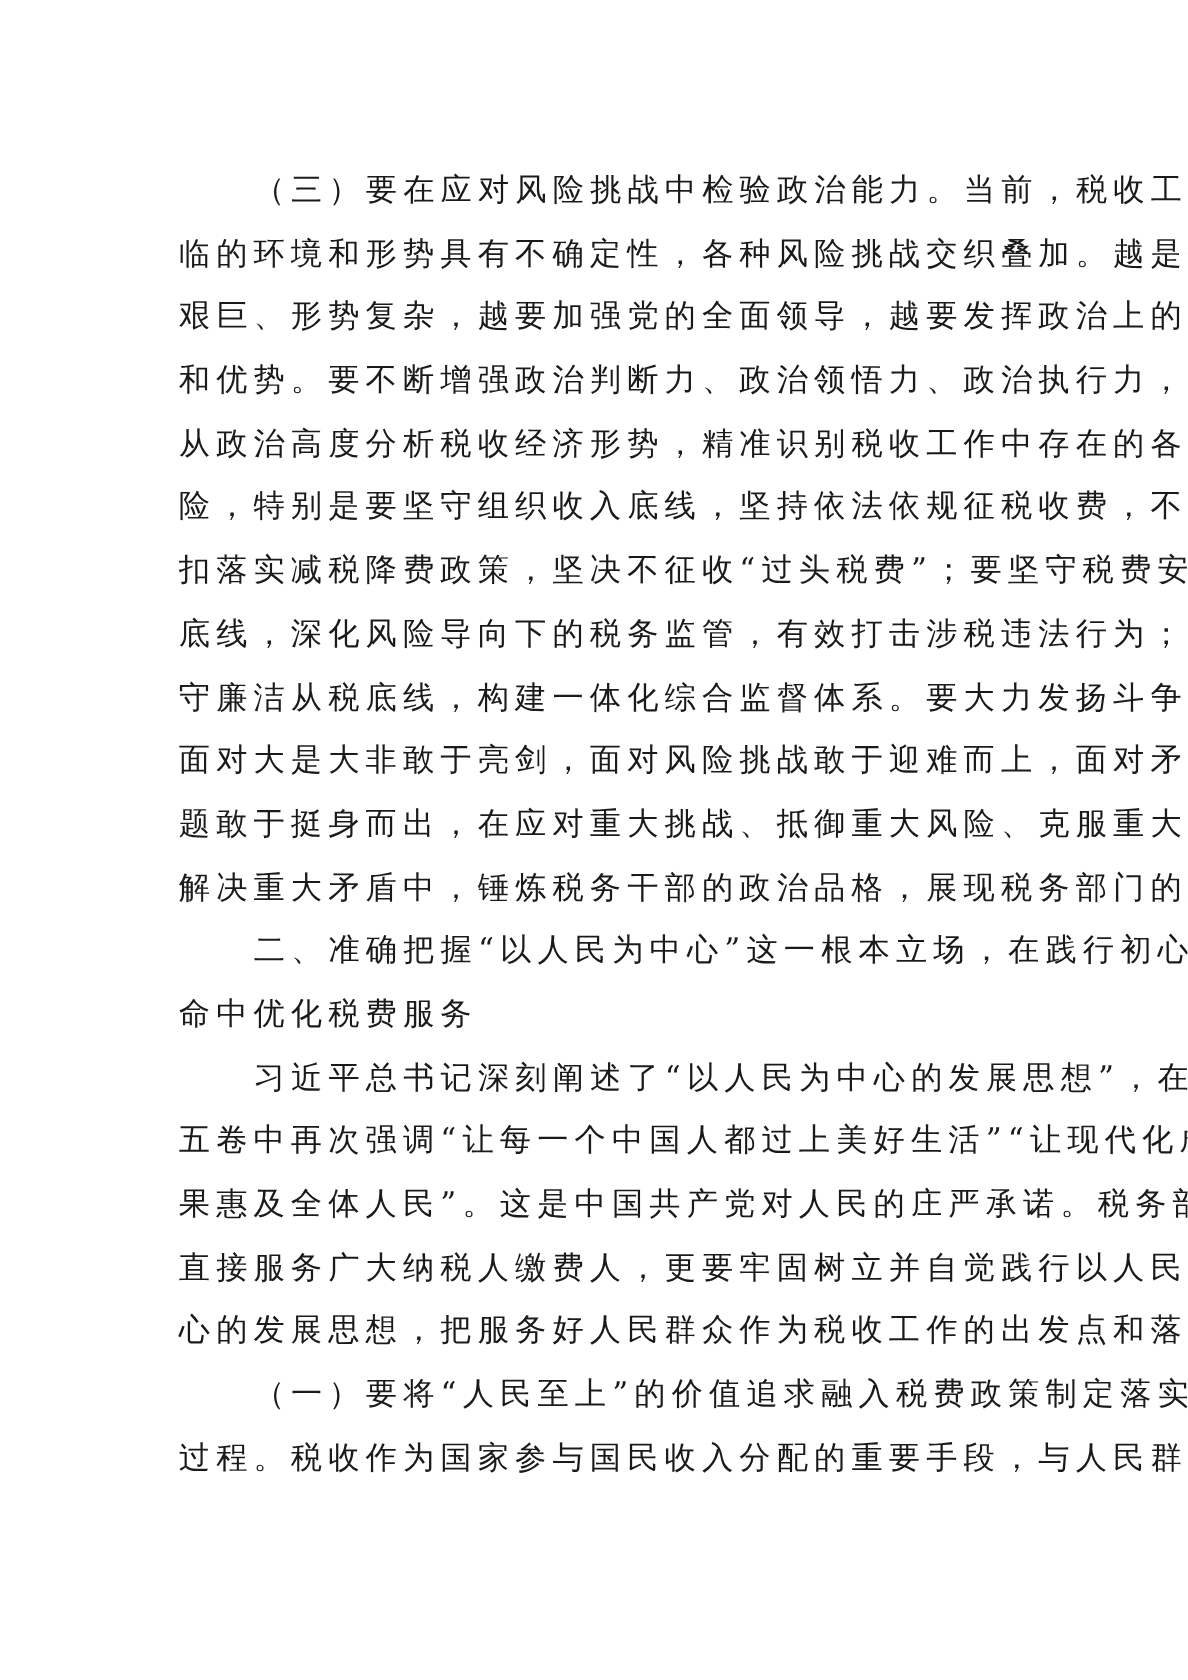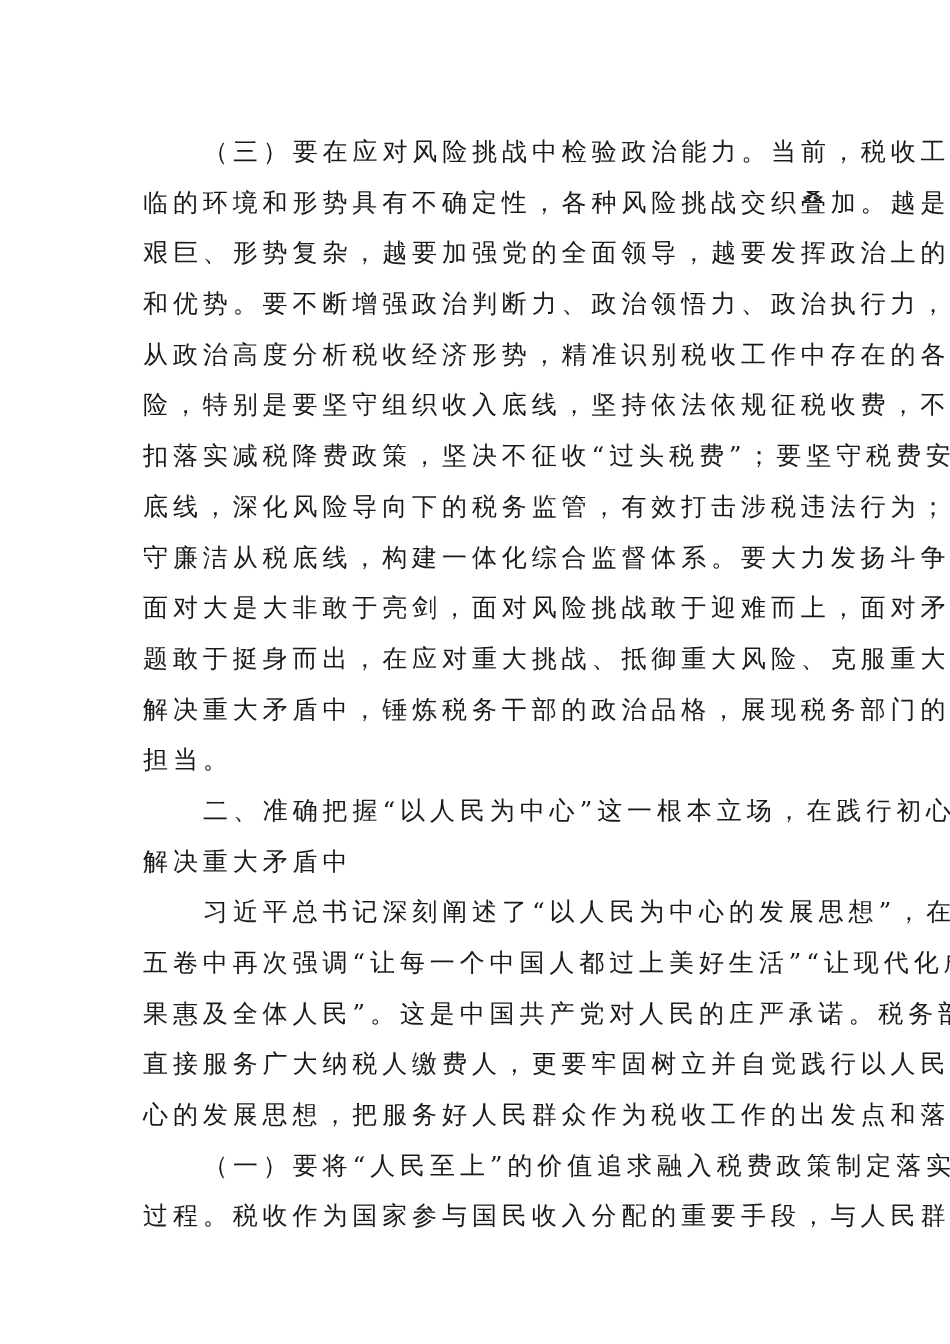--- a/index.html
+++ b/index.html
@@ -42,23 +42,22 @@
   <div class="line">艰巨、形势复杂，越要加强党的全面领导，越要发挥政治上的定力</div>
   <div class="line">和优势。要不断增强政治判断力、政治领悟力、政治执行力，善于</div>
   <div class="line">从政治高度分析税收经济形势，精准识别税收工作中存在的各类风</div>
   <div class="line">险，特别是要坚守组织收入底线，坚持依法依规征税收费，不折不</div>
   <div class="line">扣落实减税降费政策，坚决不征收“过头税费”；要坚守税费安全</div>
   <div class="line">底线，深化风险导向下的税务监管，有效打击涉税违法行为；要坚</div>
   <div class="line">守廉洁从税底线，构建一体化综合监督体系。要大力发扬斗争精神，</div>
   <div class="line">面对大是大非敢于亮剑，面对风险挑战敢于迎难而上，面对矛盾难</div>
   <div class="line">题敢于挺身而出，在应对重大挑战、抵御重大风险、克服重大阻力、</div>
   <div class="line">解决重大矛盾中，锤炼税务干部的政治品格，展现税务部门的政治</div>
-  <div class="line">担当。</div>
   <div class="line indent">二、准确把握“以人民为中心”这一根本立场，在践行初心使</div>
-  <div class="line">解决重大矛盾中</div>
+  <div class="line">命中优化税费服务</div>
   <div class="line indent">习近平总书记深刻阐述了“以人民为中心的发展思想”，在第</div>
   <div class="line">五卷中再次强调“让每一个中国人都过上美好生活”“让现代化成</div>
   <div class="line">果惠及全体人民”。这是中国共产党对人民的庄严承诺。税务部门</div>
   <div class="line">直接服务广大纳税人缴费人，更要牢固树立并自觉践行以人民为中</div>
   <div class="line">心的发展思想，把服务好人民群众作为税收工作的出发点和落脚点。</div>
   <div class="line indent">（一）要将“人民至上”的价值追求融入税费政策制定落实全</div>
   <div class="line">过程。税收作为国家参与国民收入分配的重要手段，与人民群众的</div>
 </div>
 
 </body></html>

